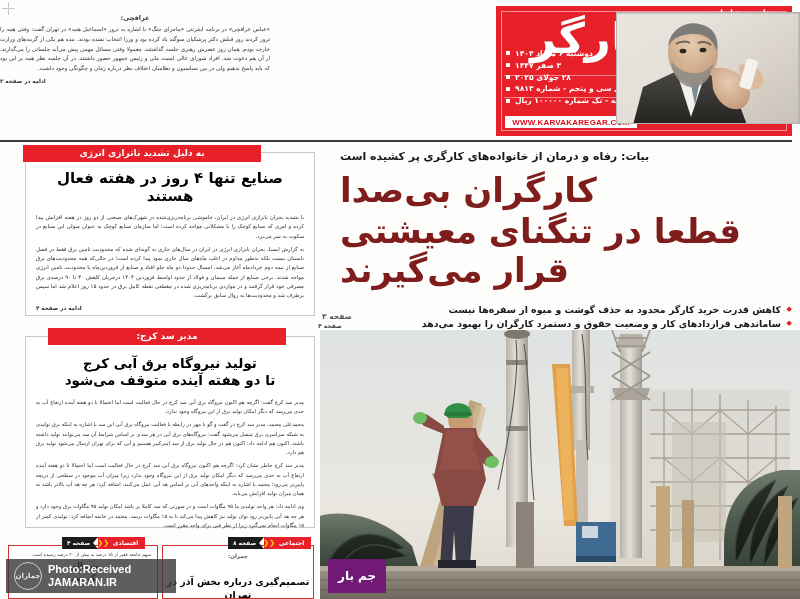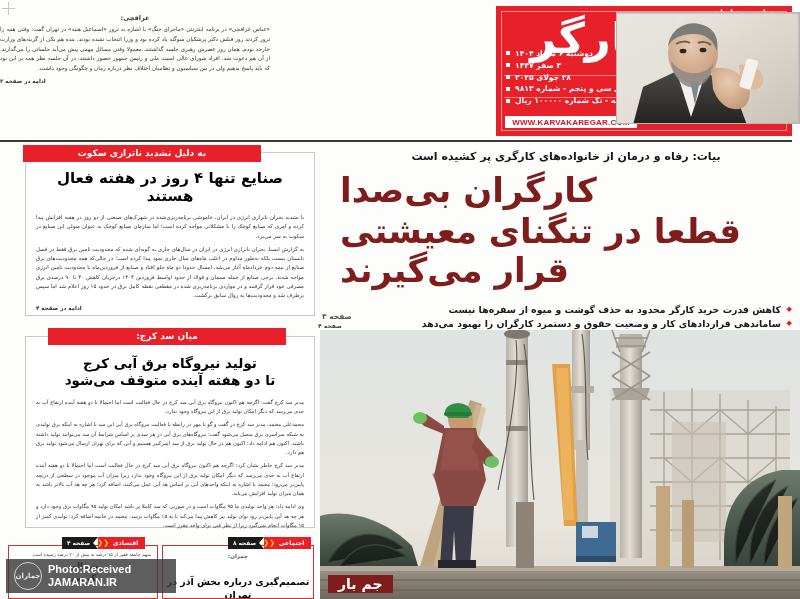--- a/index.html
+++ b/index.html
@@ -145,21 +145,21 @@
   }
 
   
   .lead {
     position: absolute;
     right: 8px;
     top: 146px;
     width: 452px;
   }
   .lead-kicker {
-    text-align: center;
+    text-align: left;
     font-size: 11px;
     font-weight: 700;
     color: #15151a;
     margin: 4px 0 8px;
     letter-spacing: -.2px;
   }
   .lead-title {
     text-align: left;
     color: #7f1d1d;
     font-weight: 700;
@@ -395,25 +395,25 @@
     top: 330px;
     width: 480px;
     height: 269px;
     overflow: hidden;
     background: #d7cfc4;
   }
   .photo-credit {
     position: absolute;
     left: 8px;
     bottom: 6px;
-    background: #7f1d1d;
+    background: #701a75;
     color: #fff;
-    font-size: 14px;
-    font-weight: 700;
-    padding: 1px 10px;
+    font-size: 12px;
+    font-weight: 700;
+    padding: 10px 10px;
     letter-spacing: 1px;
   }
 
   
   .watermark {
     position: absolute;
     left: 6px;
     top: 559px;
     width: 170px;
     height: 34px;
@@ -513,34 +513,34 @@
       </svg>
     </div>
 
     <div class="art1-text">
       <div class="art1-kicker">عراقچی:</div>
       <div class="art1-body">«عباس عراقچی» در برنامه اینترنتی «ماجرای جنگ» با اشاره به ترور «اسماعیل هنیه» در تهران گفت: وقتی هنیه را ترور کردند روز قبلش دکتر پزشکیان سوگند یاد کرده بود و وزرا انتخاب نشده بودند. بنده هم یکی از گزینه‌های وزارت خارجه بودم. همان روز عصرش رهبری جلسه گذاشتند. معمولا وقتی مسائل مهمی پیش می‌آید جلساتی را می‌گذارند. از آن هم دعوت شد. افراد شورای عالی امنیت ملی و رئیس جمهور حضور داشتند. در آن جلسه نظر همه بر این بود که باید پاسخ بدهیم ولی در بین سیاسیون و نظامیان اختلاف نظر درباره زمان و چگونگی وجود داشت.</div>
       <div class="cont-ref">ادامه در صفحه ۲</div>
     </div>
   </div>
 
-  <div class="redbar art2-bar">به دلیل تشدید ناترازی سکوت</div>
+  <div class="redbar art2-bar">به دلیل تشدید ناترازی انرژی</div>
   <div class="box art2">
     <div class="inner">
       <div class="art2-title">صنایع تنها ۴ روز در هفته فعال هستند</div>
       <div class="art2-body">
         <p>با تشدید بحران ناترازی انرژی در ایران، خاموشی برنامه‌ریزی‌شده در شهرک‌های صنعتی از دو روز در هفته افزایش پیدا کرده و امری که صنایع کوچک را با مشکلاتی مواجه کرده است؛ اما سازمان صنایع کوچک به عنوان متولی این صنایع در سکوت به سر می‌برد.</p>
         <p>به گزارش ایسنا، بحران ناترازی انرژی در ایران در سال‌های جاری به گونه‌ای شده که محدودیت تامین برق فقط در فصل تابستان نیست بلکه به‌طور مداوم در اغلب ماه‌های سال جاری نمود پیدا کرده است؛ در حالی‌که همه محدودیت‌های برق صنایع از نیمه دوم خردادماه آغاز می‌شد، امسال حدودا دو ماه جلو افتاد و صنایع از فروردین‌ماه با محدودیت تامین انرژی مواجه شدند. برخی صنایع از جمله سیمان و فولاد از حدود اواسط فروردین ۱۴۰۴ درجریان کاهش ۳۰ تا ۹۰ درصدی برق مصرفی خود قرار گرفتند و در مواردی برنامه‌ریزی شده در مقطعی نقطه کامل برق در حدود ۱۵ روز اعلام شد اما سپس برطرف شد و محدودیت‌ها به روال سابق برگشت.</p>
       </div>
       <div class="cont-ref">ادامه در صفحه ۴</div>
     </div>
   </div>
   <div class="page-ref-side" style="left:318px; top:322px;">صفحه ۴</div>
 
-  <div class="redbar art3-bar">میان سد کرج:</div>
+  <div class="redbar art3-bar">مدیر سد کرج:</div>
   <div class="box art3">
     <div class="inner">
       <div class="art3-title">
         <div>تولید نیروگاه برق آبی کرج</div>
         <div>تا دو هفته آینده متوقف می‌شود</div>
       </div>
       <div class="art3-body">
         <p>مدیر سد کرج گفت: اگرچه هم اکنون نیروگاه برق آبی سد کرج در حال فعالیت است اما احتمالا تا دو هفته آینده ارتفاع آب به حدی می‌رسد که دیگر امکان تولید برق از این نیروگاه وجود ندارد.</p>
         <p>محمدعلی معتمد، مدیر سد کرج در گفت و گو با مهر در رابطه با فعالیت نیروگاه برق آبی این سد با اشاره به اینکه برق تولیدی به شبکه سراسری برق متصل می‌شود گفت: نیروگاه‌های برق آبی در هر سدی بر اساس شرایط آن سد می‌توانند تولید داشته باشند. اکنون هم ادامه داد: اکنون هم در حال تولید برق از سد امیرکبیر هستیم و آبی که برای تهران ارسال می‌شود تولید برق هم دارد.</p>
         <p>مدیر سد کرج خاطر نشان کرد: اگرچه هم اکنون نیروگاه برق آبی سد کرج در حال فعالیت است اما احتمالا تا دو هفته آینده ارتفاع آب به حدی می‌رسد که دیگر امکان تولید برق از این نیروگاه وجود ندارد زیرا میزان آب موجود در سطحی از دریچه پایین‌تر می‌رود؛ معتمد با اشاره به اینکه واحدهای آبی بر اساس هد آبی عمل می‌کنند، اضافه کرد: هر چه هد آب بالاتر باشد به همان میزان تولید افزایش می‌یابد.</p>

